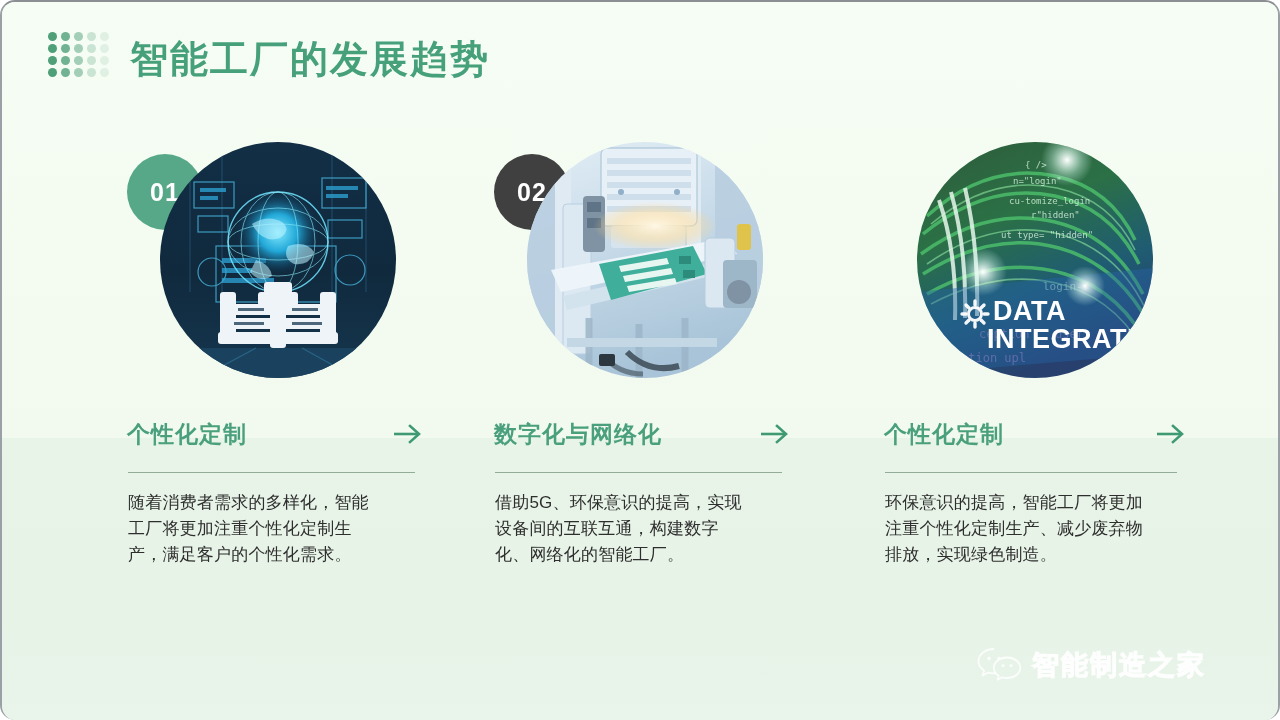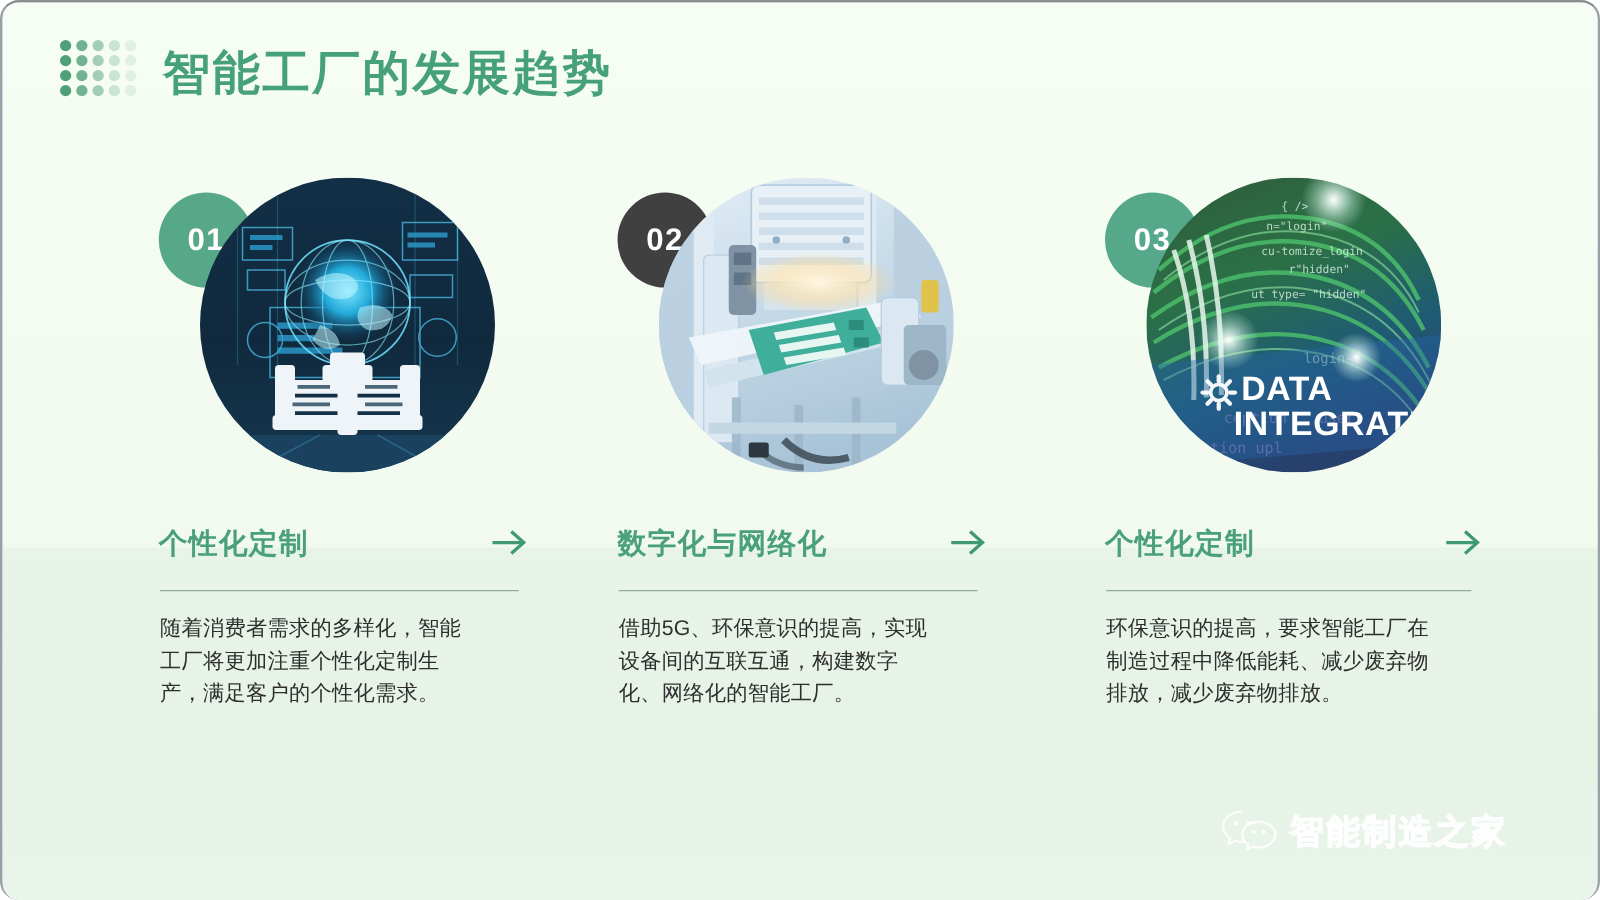--- a/index.html
+++ b/index.html
@@ -411,23 +411,20 @@
         <line x1="1" y1="11" x2="25" y2="11" stroke="#3f9a72" stroke-width="2.6"></line>
         <polyline points="17,3 26,11 17,19" fill="none" stroke="#3f9a72" stroke-width="2.6" stroke-linecap="square"></polyline>
       </svg>
     </div>
     <div class="rule"></div>
     <div class="card-body">借助5G、环保意识的提高，实现设备间的互联互通，构建数字化、网络化的智能工厂。</div>
   </div>
 
   <div class="card card-3">
     <div class="media">
-      <div class="badge" style="background:#55a98a">
-        <span>03</span>
-      </div>
       <div class="photo">
         <svg width="236" height="236" viewBox="0 0 236 236" xmlns="http://www.w3.org/2000/svg" role="img">
           <defs>
             <linearGradient id="g3bg" x1="0" y1="0" x2="0.4" y2="1">
               <stop offset="0%" stop-color="#2e5c3a"></stop>
               <stop offset="40%" stop-color="#2b7046"></stop>
               <stop offset="72%" stop-color="#1f5c72"></stop>
               <stop offset="100%" stop-color="#27406e"></stop>
             </linearGradient>
             <radialGradient id="g3flare" cx="50%" cy="50%" r="50%">
@@ -501,21 +498,21 @@
     </div>
 
     <div class="card-head">
       <div class="card-title">个性化定制</div>
       <svg class="arrow-icon" viewBox="0 0 30 22" xmlns="http://www.w3.org/2000/svg">
         <line x1="1" y1="11" x2="25" y2="11" stroke="#3f9a72" stroke-width="2.6"></line>
         <polyline points="17,3 26,11 17,19" fill="none" stroke="#3f9a72" stroke-width="2.6" stroke-linecap="square"></polyline>
       </svg>
     </div>
     <div class="rule"></div>
-    <div class="card-body">环保意识的提高，要求智能工厂在制造过程中降低能耗、减少废弃物排放，减少废弃物排放。</div>
+    <div class="card-body">环保意识的提高，智能工厂将更加注重个性化定制生产、减少废弃物排放，实现绿色制造。</div>
   </div>
 
   <div class="watermark">
     <svg class="wechat-icon" viewBox="0 0 46 36" xmlns="http://www.w3.org/2000/svg">
       <path d="M17 2 C8.2 2 1.5 7.6 1.5 14.2 c0 3.8 2.2 7.1 5.6 9.3 L5.6 28.5 l5.4 -2.9 c1.9 .5 3.9 .8 6 .8 .6 0 1.2 0 1.8 -.1" fill="none" stroke="#ffffff" stroke-width="1.8" stroke-linejoin="round" opacity="0.9"></path>
       <circle cx="12" cy="11.5" r="1.7" fill="#ffffff" opacity="0.9"></circle>
       <circle cx="22" cy="11.5" r="1.7" fill="#ffffff" opacity="0.9"></circle>
       <path d="M30 10.5 C22.6 10.5 16.8 15.2 16.8 20.8 c0 3.2 1.9 6 4.9 7.9 l-1.2 4 4.6 -2.4 c1.6 .4 3.3 .7 5 .7 7.4 0 13.2 -4.7 13.2 -10.3 C43.3 15.2 37.4 10.5 30 10.5 Z" fill="none" stroke="#ffffff" stroke-width="1.8" stroke-linejoin="round" opacity="0.9"></path>
       <circle cx="26" cy="18.5" r="1.5" fill="#ffffff" opacity="0.9"></circle>
       <circle cx="34" cy="18.5" r="1.5" fill="#ffffff" opacity="0.9"></circle>

